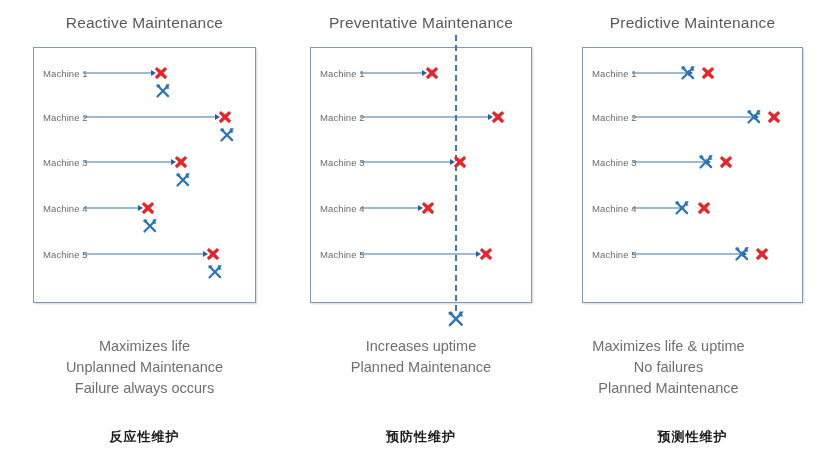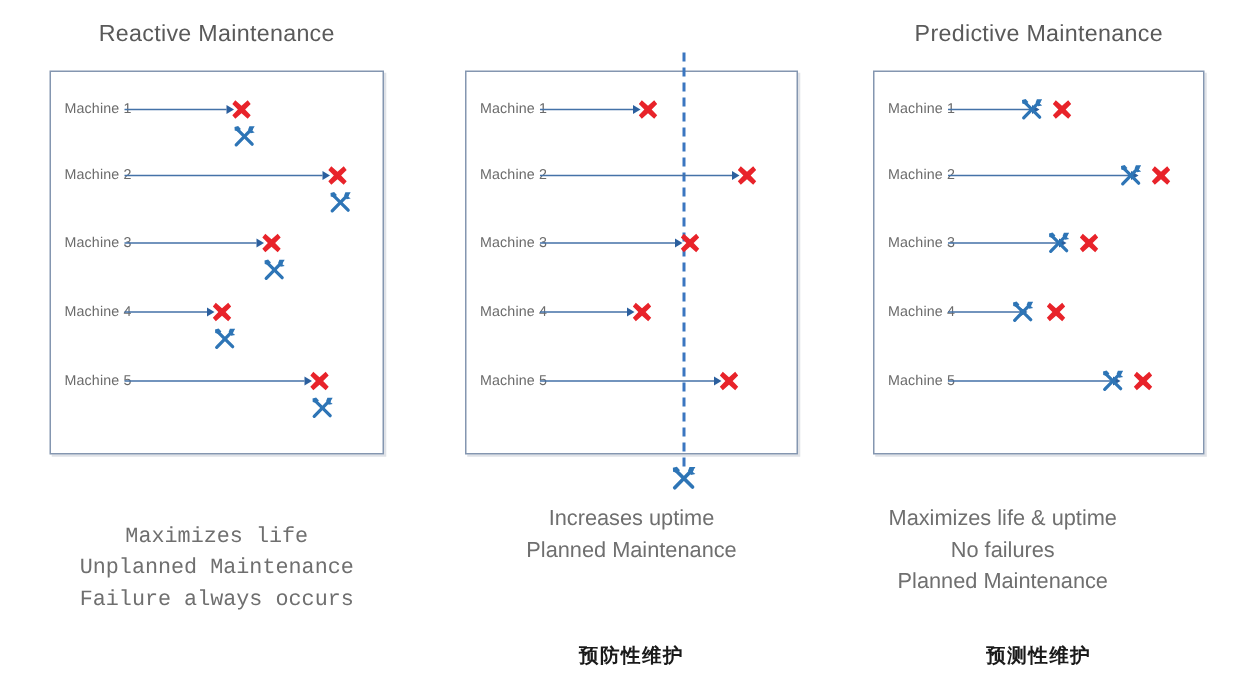--- a/index.html
+++ b/index.html
@@ -191,27 +191,29 @@
           <svg width="17" height="17" viewBox="0 0 24 24">
             <g stroke="#2e75b6" stroke-width="3.1" stroke-linecap="round" fill="none">
               <line x1="4.2" y1="19.8" x2="18.4" y2="5.2"></line>
               <line x1="5.0" y1="5.0" x2="19.2" y2="19.2"></line>
             </g>
             <path d="M16.6 2.4 L21.6 2.4 L19.2 6.4 L21.6 8.2 L17.8 9.0 L15.4 5.4 Z" fill="#2e75b6"></path>
             <path d="M2.6 3.0 L6.0 2.2 L8.6 5.0 L6.2 7.4 L2.8 6.4 Z" fill="#2e75b6"></path>
           </svg>
         </span>
       </div>
-      <div class="caption" style="left:33px;width:223px;top:348px;font-family:Liberation Mono, monospace;">
+      <div class="caption" style="left:33px;width:223px;top:336px;">
         <div>Maximizes life</div>
         <div>Unplanned Maintenance</div>
         <div>Failure always occurs</div>
       </div>
+      <div class="cn-caption" style="left:33px;width:223px;top:428px;">反应性维护</div>
     </div>
     <div class="panel" style="left:0;width:831px;">
+      <div class="panel-title" style="left:310px;width:222px;top:14px;">Preventative Maintenance</div>
       <div class="chart-box" style="left:310px;top:47px;width:222px;height:256px;"></div>
       <div class="dash-line" style="left:455px;top:35px;height:276px;"></div>
       <div class="row" style="top:63px;left:0;width:831px;">
         <span class="m-label" style="left:320px;">Machine 1</span>
         <span class="arrow-line" style="left:360px;width:62px;"></span>
         <span class="arrow-head" style="left:422px;"></span>
         <span class="redx" style="left:432px;">
           <svg width="15" height="15" viewBox="0 0 24 24">
             <path d="M5.4 2.2 L12 8.1 L18.6 2.2 L21.8 6.0 L15.9 12 L21.8 18.0 L18.6 21.8 L12 15.9 L5.4 21.8 L2.2 18.0 L8.1 12 L2.2 6.0 Z" fill="#e8232a"></path>
           </svg>

